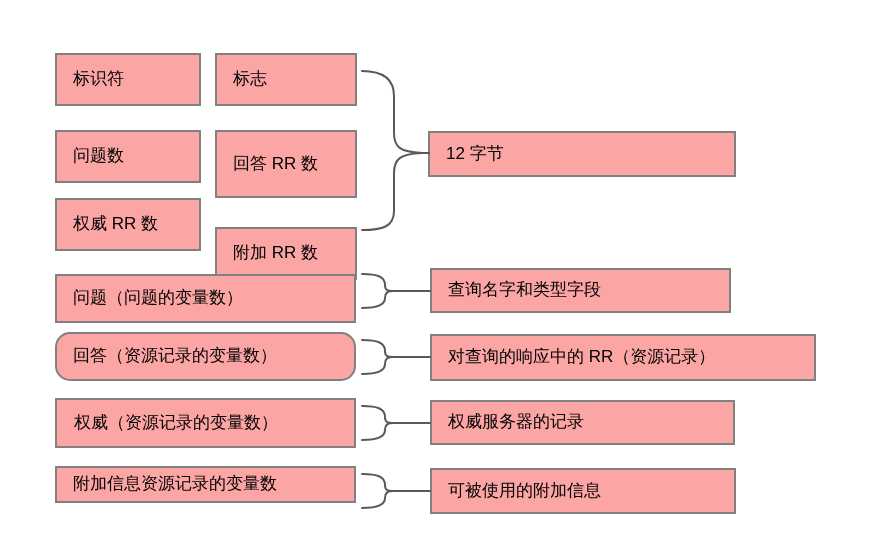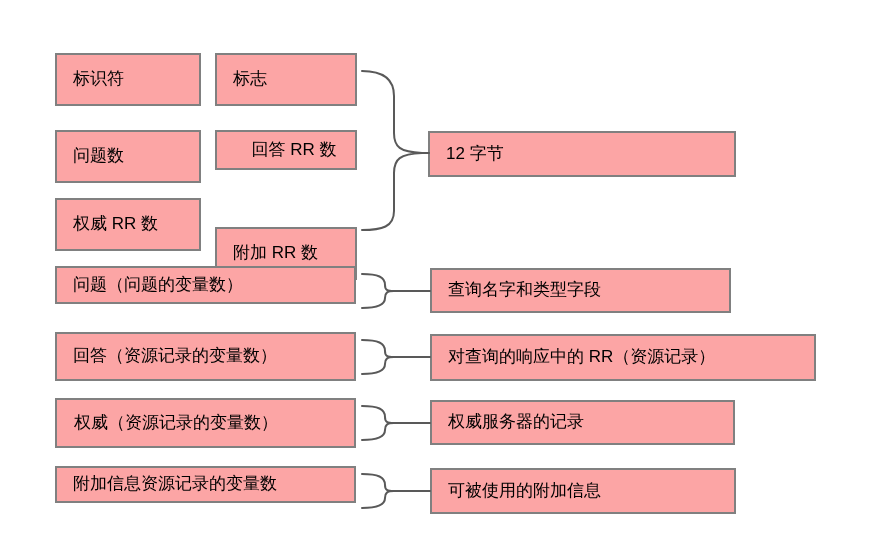--- a/index.html
+++ b/index.html
@@ -38,29 +38,29 @@
     padding-left: 16px;
   }
 
   
   .r1c1 { left: 55px;  top: 53px;  width: 146px; height: 53px; }
   .r2c1 { left: 55px;  top: 130px; width: 146px; height: 53px; }
   .r3c1 { left: 55px;  top: 198px; width: 146px; height: 53px; }
 
   
   .r1c2 { left: 215px; top: 53px;  width: 142px; height: 53px; text-align: right; }
-  .r2c2 { left: 215px; top: 130px; width: 142px; height: 40px; justify-content: center; }
+  .r2c2 { left: 215px; top: 130px; width: 142px; height: 68px; }
   .r3c2 { left: 215px; top: 198px; width: 142px; height: 53px; margin-top: 29px; }
 
   
   .bytes { left: 428px; top: 131px; width: 308px; height: 46px; }
 
   
-  .r4c1 { left: 55px; top: 266px; width: 301px; height: 38px; }
-  .r5c1 { left: 55px; top: 332px; width: 301px; height: 49px; }
+  .r4c1 { left: 55px; top: 274px; width: 301px; height: 49px; }
+  .r5c1 { left: 55px; top: 332px; width: 301px; height: 49px; border-radius: 15px; }
   .r6c1 { left: 55px; top: 398px; width: 301px; height: 50px; padding-left: 17px; }
   .r7c1 { left: 55px; top: 466px; width: 301px; height: 37px; }
 
   
   .r4c2 { left: 430px; top: 268px; width: 301px; height: 45px; }
   .r5c2 { left: 430px; top: 334px; width: 386px; height: 47px; }
   .r6c2 { left: 430px; top: 400px; width: 305px; height: 45px; }
   .r7c2 { left: 430px; top: 468px; width: 306px; height: 46px; }
 
   svg.overlay {

